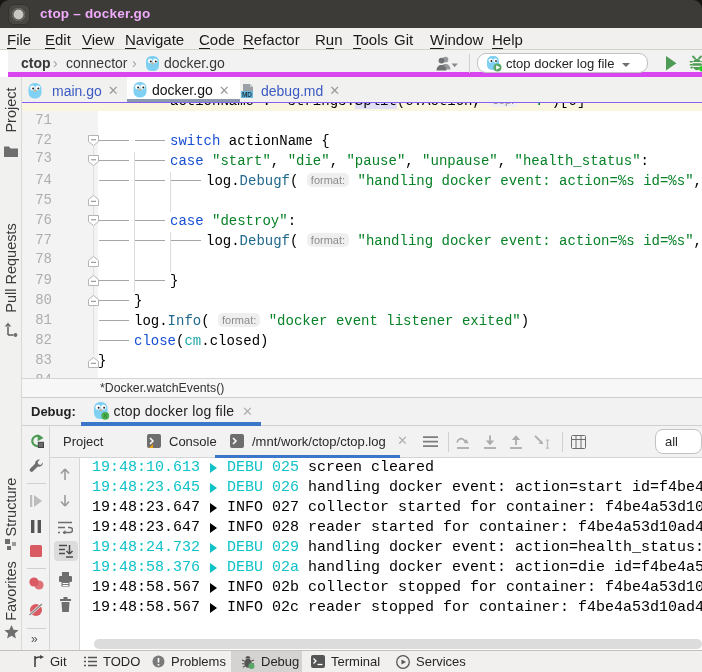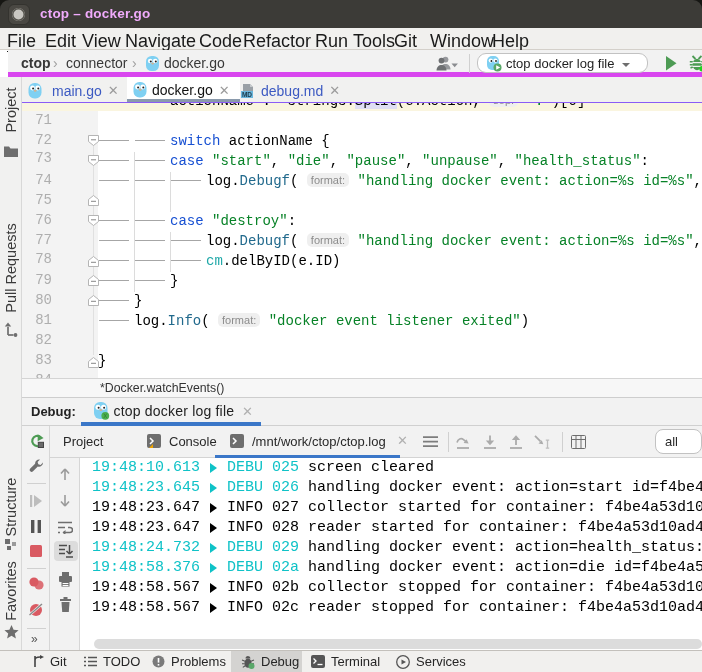--- a/index.html
+++ b/index.html
@@ -5,21 +5,21 @@
 html,body{width:702px;height:672px;overflow:hidden}
 body{font-family:"Liberation Sans",sans-serif;position:relative;background:#fff}
 .abs{position:absolute}
 
 #titleback{left:0;top:0;width:702px;height:28px;background:#161613}
 #title{left:0;top:0;width:702px;height:28px;background:#3c3b37;border-radius:9px 9px 0 0}
 #title .btnbg{left:8px;top:4px;width:22px;height:21px;border-radius:6px;background:#4a4843;border:1px solid #34332f}
 #title .btn{left:12px;top:8px;width:13px;height:13px;border-radius:50%;background:#c9c7c2;box-shadow:0 0 0 1.5px #56544e inset}
 #title .txt{left:40px;top:6px;font-size:13.5px;font-weight:bold;color:#f0abfc;letter-spacing:.2px}
 
-#menu{left:0;top:28px;width:702px;height:22px;background:#f1f0ee;border-bottom:1px solid #d4d0ca;color:#1a1a1a;font-size:18px}
+#menu{left:0;top:28px;width:702px;height:22px;background:#f1f0ee;border-bottom:1px solid #d4d0ca;color:#1a1a1a;font-size:15px}
 #menu span{position:absolute;top:3px}
 #menu u{text-decoration:none;border-bottom:1px solid #1a1a1a}
 
 #tool{left:8px;top:50px;width:702px;height:27px;background:#f2f2f2;border-bottom:5px solid #d946ef;font-size:14px;color:#383838}
 #tool .bc{top:5px;position:absolute}
 #tool .sep{left:461px;top:4px;width:1px;height:19px;background:#d0d0d0}
 #combo{left:469px;top:2.5px;width:171px;height:20.5px;background:#fff;border:1px solid #c2c2c2;border-radius:9px;font-size:13px;color:#1f1f1f}
 
 #stripe{left:0;top:77px;width:22px;height:573px;background:#f1f1f0;border-right:1px solid #d8d8d8}
 .vlab{position:absolute;font-size:14.5px;color:#3a3a3a;white-space:nowrap;transform:translate(-50%,-50%) rotate(-90deg)}
@@ -209,24 +209,24 @@
   <div class="ln" style="top:206.85px">81</div>
   <div class="ln" style="top:226.85px">82</div>
   <div class="ln" style="top:247.0px">83</div>
   <div class="ln" style="top:266.85px">84</div>
 
   <div class="cl" style="top:27.65px"><i class="tb"></i><i class="tb"></i><span class="kw">switch</span> actionName {</div>
   <div class="cl" style="top:47.65px"><i class="tb"></i><i class="tb"></i><span class="kw">case</span> <span class="str">"start"</span>, <span class="str">"die"</span>, <span class="str">"pause"</span>, <span class="str">"unpause"</span>, <span class="str">"health_status"</span>:</div>
   <div class="cl" style="top:67.65px"><i class="tb"></i><i class="tb"></i><i class="tb"></i>log.<span class="fn">Debugf</span>( <span class="hint">format:</span> <span class="str">"handling docker event: action=%s id=%s"</span>, e.Action, e.ID)</div>
   <div class="cl" style="top:107.65px"><i class="tb"></i><i class="tb"></i><span class="kw">case</span> <span class="str">"destroy"</span>:</div>
   <div class="cl" style="top:127.65px"><i class="tb"></i><i class="tb"></i><i class="tb"></i>log.<span class="fn">Debugf</span>( <span class="hint">format:</span> <span class="str">"handling docker event: action=%s id=%s"</span>, e.Action, e.ID)</div>
-  <div class="cl" style="top:147.65px"><i class="tb"></i><i class="tb"></i><i class="tb"></i><span class="rcv">cm</span>.delByID(e.ID)</div>
   <div class="cl" style="top:167.65px"><i class="tb"></i><i class="tb"></i>}</div>
   <div class="cl" style="top:187.65px"><i class="tb"></i>}</div>
   <div class="cl" style="top:207.65px"><i class="tb"></i>log.<span class="fn">Info</span>( <span class="hint">format:</span> <span class="str">"docker event listener exited"</span>)</div>
+  <div class="cl" style="top:227.65px"><i class="tb"></i><span class="kw">close</span>(<span class="rcv">cm</span>.closed)</div>
   <div class="cl" style="top:247.65px">}</div>
   <div class="cl" style="top:267.65px"></div>
 
   <div class="guide" style="left:111.5px;top:49px;height:140px"></div>
   <div class="guide" style="left:147.5px;top:68.5px;height:40px"></div>
   <div class="guide" style="left:147.5px;top:128.5px;height:40px"></div>
 
   <div class="guide" style="left:71px;top:32px;height:220px;background:#e0e0e0"></div>
 
   <svg class="fold" style="top:31.75px" viewBox="0 0 11 11">

